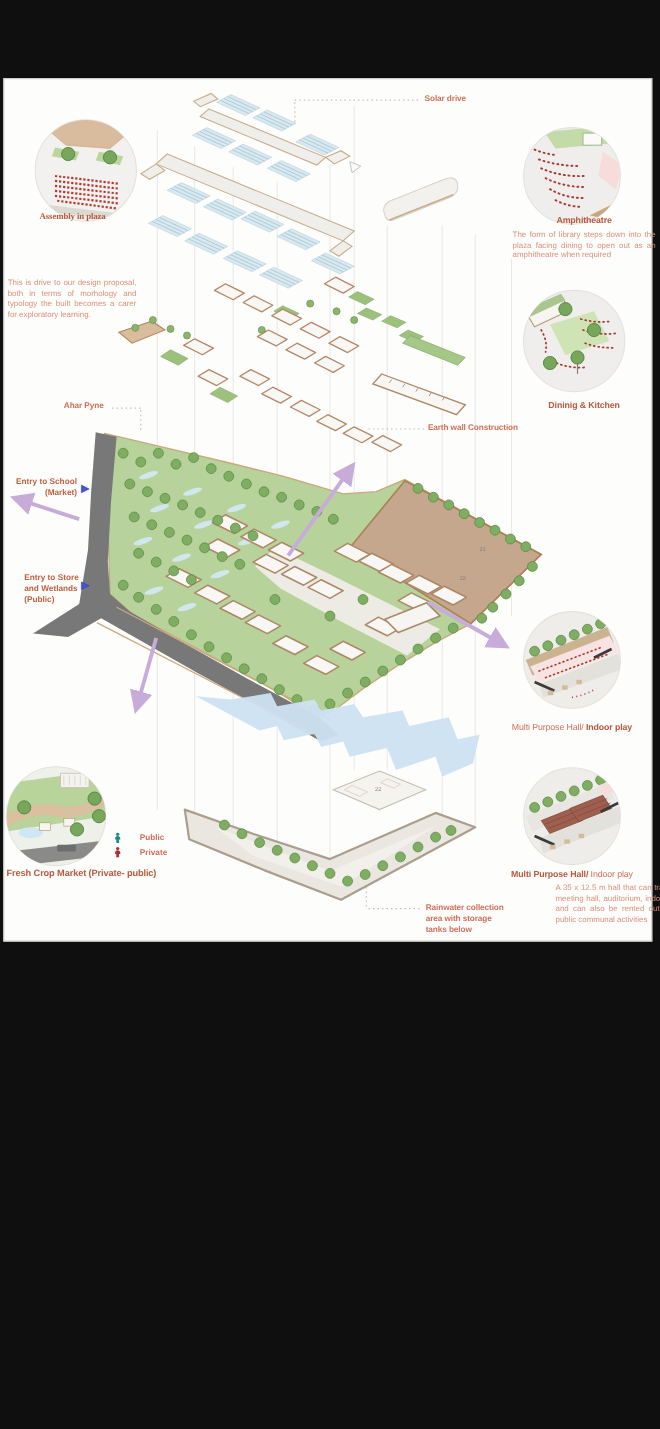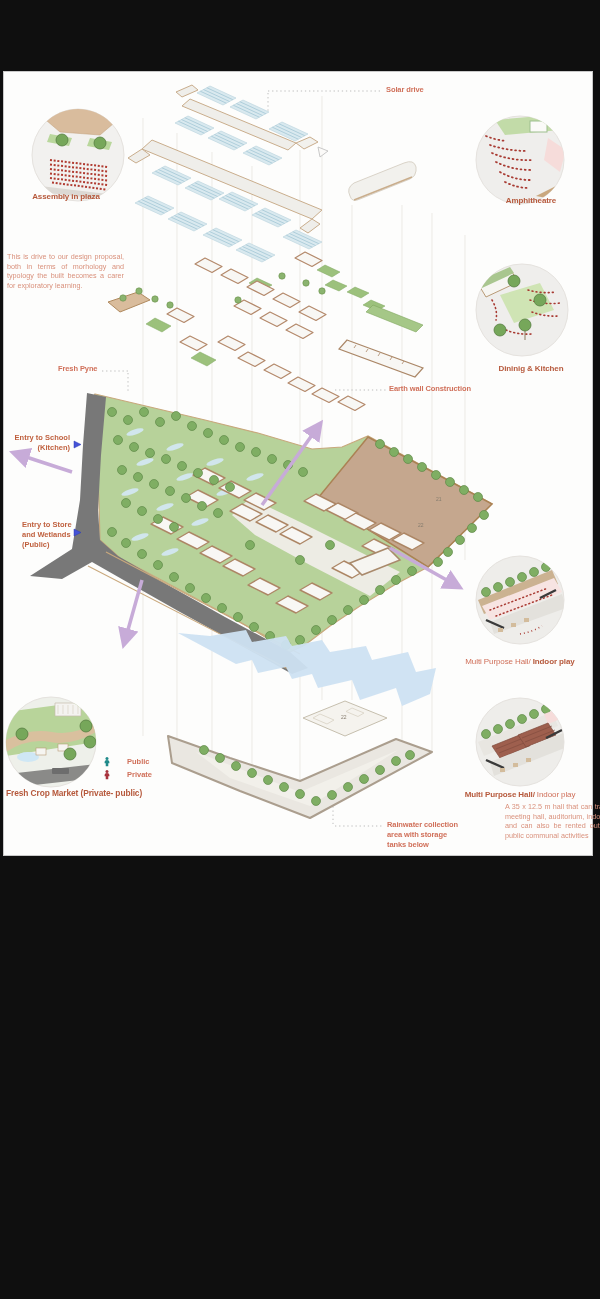--- a/index.html
+++ b/index.html
@@ -435,33 +435,34 @@
         <use href="#treeL" x="22" y="734"></use>
           <use href="#treeL" x="86" y="726"></use>
           <use href="#treeL" x="70" y="754"></use>
         <use href="#treeL" x="90" y="742"></use>
       </g>
     </g>
   </svg>
 
   <div class="txt lbl" style="left:386px;top:85px;">Solar drive</div>
 
-  <div class="txt heading" style="left:8px;top:192px;width:116px;text-align:center;">Assembly in  plaza</div>
+  <div class="txt heading" style="left:8px;top:192px;width:116px;text-align:center;font-family:Liberation Serif, serif;">Assembly in  plaza</div>
   <div class="txt body" style="left:7px;top:252px;width:117px;">This is drive to our design proposal, both in terms of morhology and typology the built becomes a carer for exploratory learning.</div>
 
   <div class="txt heading" style="left:466px;top:196px;width:130px;text-align:center;">Amphitheatre</div>
+  <div class="txt body" style="left:466px;top:208px;width:130px;">The form of  library steps down into the plaza facing dining to open out as an amphitheatre when required</div>
 
   <div class="txt heading" style="left:466px;top:364px;width:130px;text-align:center;">Dininig &amp; Kitchen</div>
 
-  <div class="txt lbl" style="left:58px;top:364px;">Fresh Pyne</div>
+  <div class="txt lbl" style="left:58px;top:364px;">Ahar Pyne</div>
   <div class="txt lbl" style="left:389px;top:384px;">Earth wall Construction</div>
 
   <div class="txt entry" style="left:10px;top:433px;width:60px;text-align:right;">
     <div>Entry to School</div>
-    <div>(Kitchen)</div>
+    <div>(Market)</div>
   </div>
   <div class="txt entry" style="left:22px;top:520px;width:64px;">
     <div>Entry to Store</div>
     <div>and Wetlands</div>
     <div>(Public)</div>
   </div>
 
   <div class="txt caption" style="left:440px;top:657px;width:160px;">
     <span>Multi Purpose Hall/</span><span class="bb"> Indoor play</span>
   </div>

